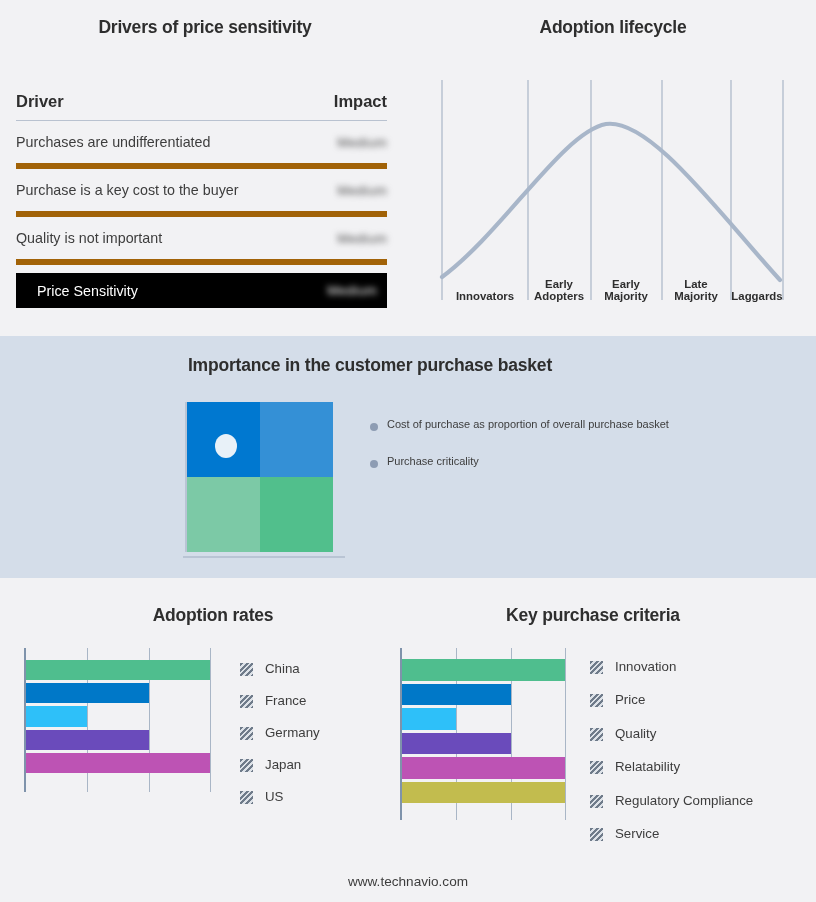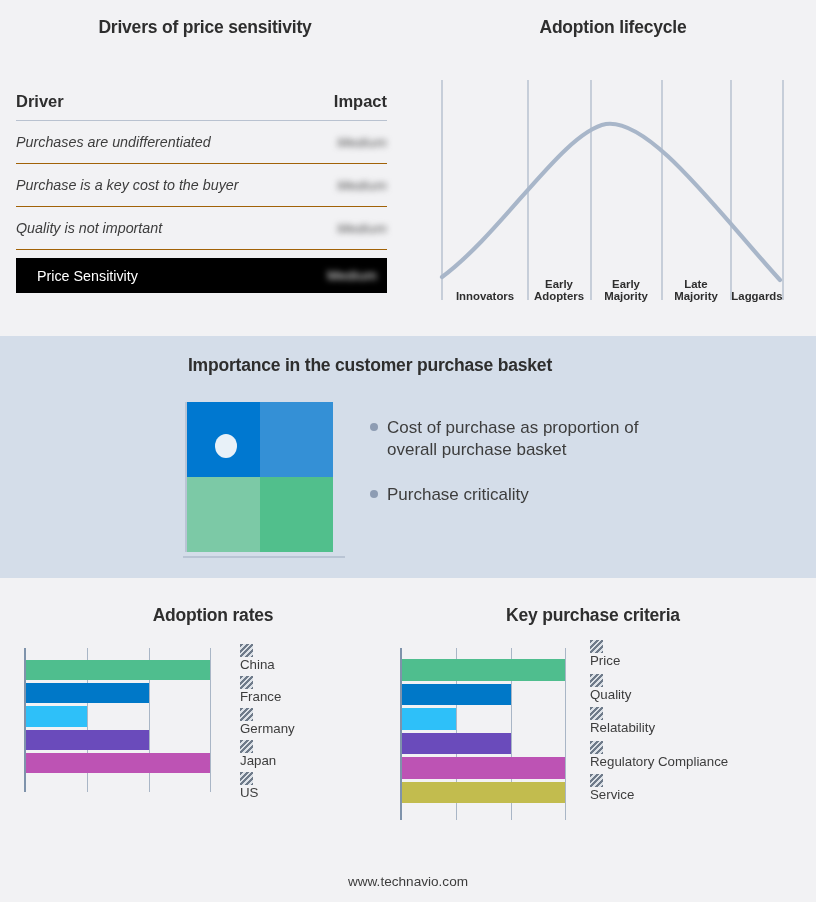--- a/index.html
+++ b/index.html
@@ -65,22 +65,21 @@
     padding-bottom: 9px;
     border-bottom: 1px solid #b9c2d0;
   }
   .tbl-row {
     display: flex;
     justify-content: space-between;
     align-items: center;
     font-size: 14.3px;
     color: #3d3d3d;
     height: 42px;
-    border-bottom: 1px solid #a16207;
-    font-style: italic;
+    border-bottom: 6px solid #a16207;
   }
   .tbl-row:last-of-type { border-bottom: none; }
   .impact-val {
     color: #4a4a4a;
     font-size: 13.5px;
     filter: blur(3.1px);
     -webkit-filter: blur(3.1px);
     letter-spacing: 0.3px;
   }
   .tbl-row-hl {
@@ -136,21 +135,21 @@
   }
   #matrix-legend {
     position: absolute;
     left: 370px; top: 81px;
     width: 300px;
   }
   .mlg-item {
     display: flex;
     align-items: flex-start;
     margin-bottom: 22px;
-    font-size: 17px;
+    font-size: 11px;
     color: #3d3d3d;
     line-height: 1.32;
   }
   .mlg-dot {
     width: 8px; height: 8px;
     border-radius: 50%;
     background: #8d9cb3;
     margin: 6px 9px 0 0;
     flex: none;
   }
@@ -173,24 +172,23 @@
     width: 1px;
     background: #a9b6c6;
   }
   .bar {
     position: absolute;
     left: 0;
   }
   .bars-legend { position: absolute; }
   .blg-item {
     display: flex;
-    align-items: flex-start;
+    align-items: flex-end;
     font-size: 13.3px;
     color: #3d3d3d;
-    flex-direction: column;
   }
   .blg-swatch {
     width: 13px; height: 13px;
     margin-right: 12px;
     flex: none;
     background-color: #e8ebef;
     background-image: repeating-linear-gradient(
       -45deg,
       #6f7b8a 0px, #6f7b8a 2px,
       #dde2e8 2px, #dde2e8 4px);
@@ -347,20 +345,24 @@
         <div class="bar" style="top: 35.5px; height: 21.5px; width: 108.657px; background: rgb(0, 120, 200);"></div>
         <div class="bar" style="top: 60px; height: 21.5px; width: 54.3284px; background: rgb(46, 192, 249);"></div>
         <div class="bar" style="top: 84.5px; height: 21.5px; width: 108.657px; background: rgb(106, 75, 187);"></div>
         <div class="bar" style="top: 109px; height: 21.5px; width: 162.985px; background: rgb(189, 83, 180);"></div>
         <div class="bar" style="top: 133.5px; height: 21.5px; width: 162.985px; background: rgb(194, 188, 78);"></div>
       </div>
   </div>
   <div class="bars-legend" id="criteria-legend" style="left:200px; top:62px;">
       <div class="blg-item" style="height: 33.5px;">
         <span class="blg-swatch"></span>
+        <span>Innovation</span>
+      </div>
+      <div class="blg-item" style="height: 33.5px;">
+        <span class="blg-swatch"></span>
         <span>Price</span>
       </div>
       <div class="blg-item" style="height: 33.5px;">
         <span class="blg-swatch"></span>
         <span>Quality</span>
       </div>
       <div class="blg-item" style="height: 33.5px;">
         <span class="blg-swatch"></span>
         <span>Relatability</span>
       </div>

